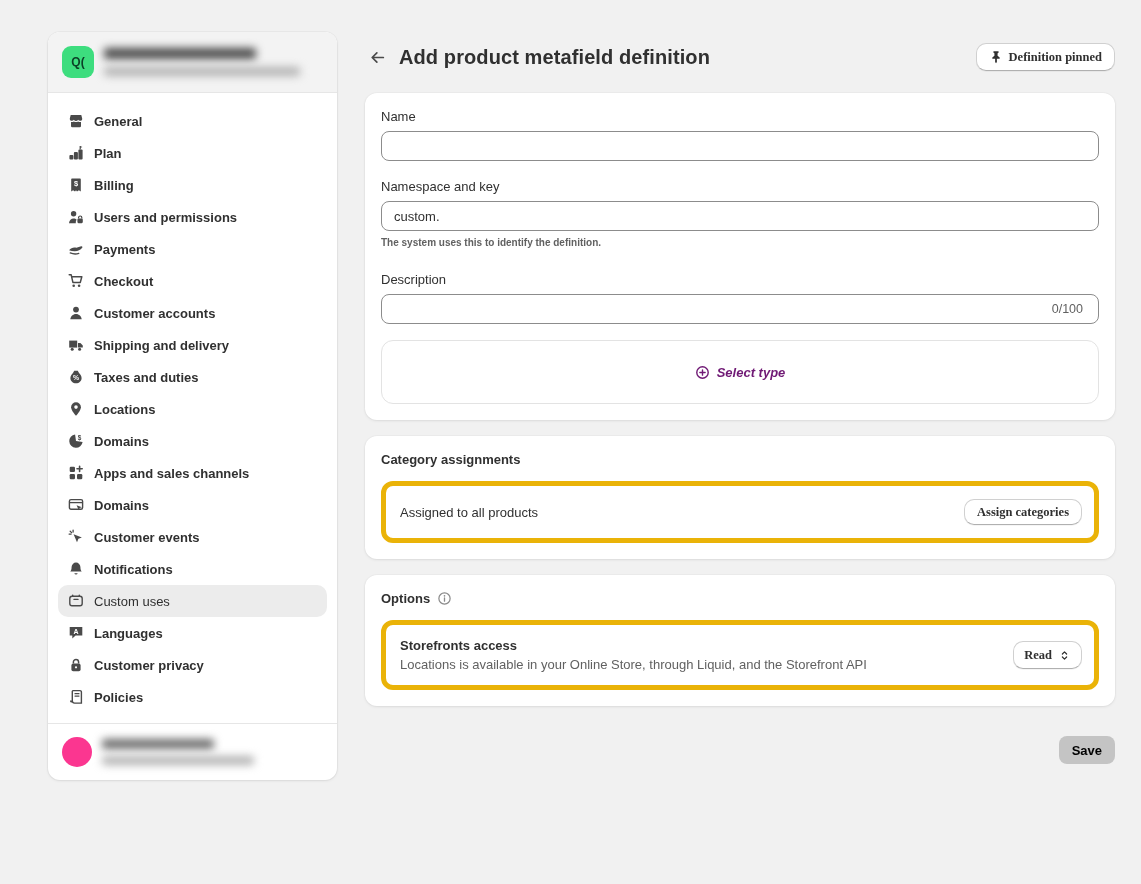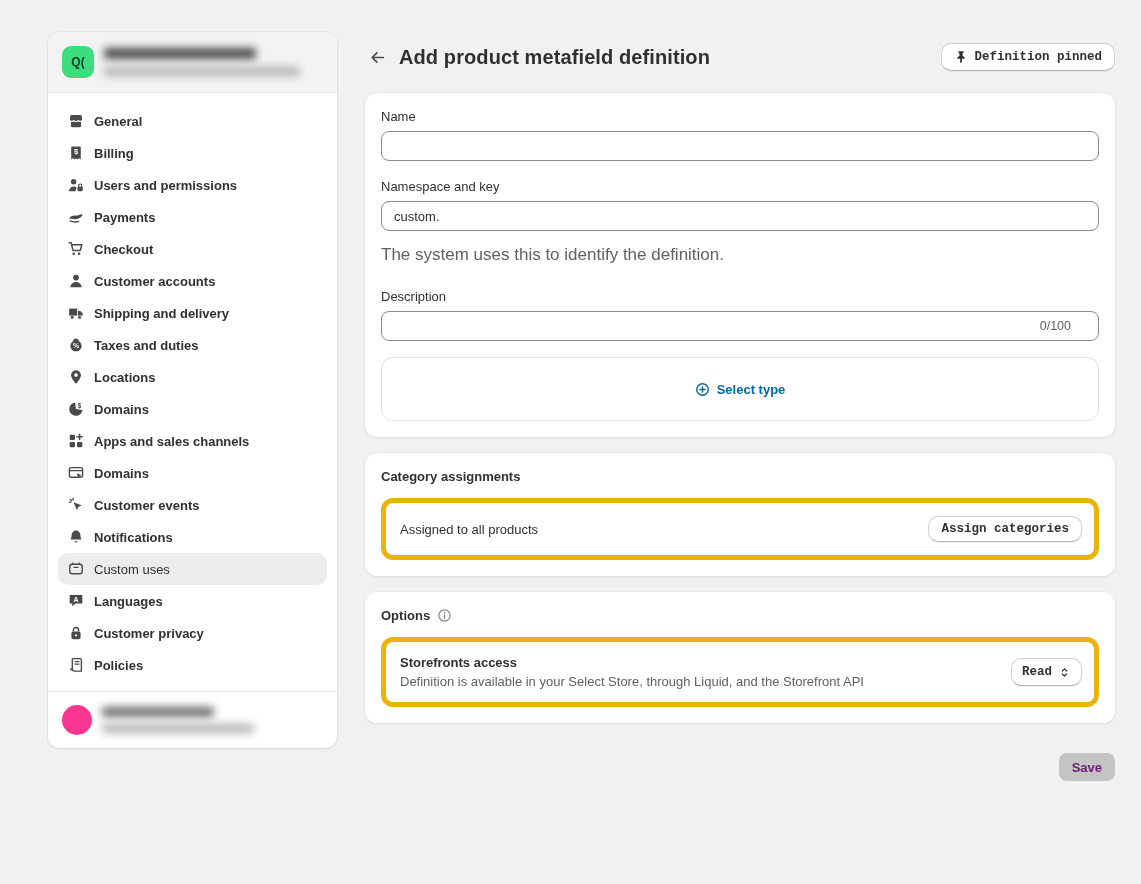--- a/index.html
+++ b/index.html
@@ -27,35 +27,35 @@
   .user-email-block { width:152px; height:9px; background:#b3b3b3; }
 
   
   .main { position:absolute; left:365px; top:43px; width:750px; }
   .page-header { display:flex; align-items:center; height:28px; margin-bottom:22px; }
   .back-btn { width:24px; height:24px; border:none; background:transparent; color:#4a4a4a; cursor:pointer; display:flex; align-items:center; justify-content:center; }
   .back-btn svg { width:17px; height:17px; }
   .page-title { font-size:20px; font-weight:700; margin-left:10px; letter-spacing:.1px; }
   .spacer { flex:1; }
   .btn { display:inline-flex; align-items:center; justify-content:center; gap:6px; background:#fff;
-    border:1px solid #d0d0d0; border-bottom-color:#b0b0b0; border-radius:10px; font-family:Liberation Mono, monospace;
+    border:1px solid #d0d0d0; border-bottom-color:#b0b0b0; border-radius:10px; font-family:Liberation Serif, serif;
     font-size:12.5px; font-weight:600; color:#303030; cursor:pointer; box-shadow:0 1px 0 rgba(0,0,0,.04); }
   .pinned-btn { height:28px; padding:0 12px; }
   .pinned-btn svg { width:14px; height:14px; fill:#303030; }
 
   .card { background:#fff; border-radius:12px; box-shadow:0 1px 3px rgba(0,0,0,.08), 0 0 0 1px rgba(0,0,0,.02);
     padding:16px; margin-bottom:16px; }
 
   .field-label { font-size:13px; margin-bottom:7px; }
   .text-input { width:100%; height:30px; border:1px solid #8c8c8c; border-radius:8px; padding:0 12px;
     font-family:inherit; font-size:13px; color:#303030; background:#fff; outline:none; }
   .field { margin-bottom:18px; }
-  .helper-text { font-size:17px; color:#616161; margin-top:14px; }
+  .helper-text { font-size:10px; color:#616161; margin-top:6px;font-weight:bold; }
   .input-wrap { position:relative; }
-  .char-counter { position:absolute; right:28px; top:50%; transform:translateY(-50%); font-size:12.5px; color:#616161; }
+  .char-counter { position:absolute; right:16px; top:50%; transform:translateY(-50%); font-size:12.5px; color:#616161; }
 
   .select-type-box { border:1px solid #e3e3e3; border-radius:12px; height:64px; display:flex;
     align-items:center; justify-content:center; margin-top:16px; }
   .select-type-btn { display:inline-flex; align-items:center; gap:7px; border:none; background:transparent;
     font-family:inherit; font-size:13px; font-weight:600; cursor:pointer; }
   .select-type-btn svg { width:15px; height:15px; }
 
   .section-title { font-size:13px; font-weight:700; }
   .section-head { display:flex; align-items:center; gap:7px; margin-bottom:14px; }
   .info-icon { width:15px; height:15px; color:#8a8a8a; display:flex; }
@@ -65,21 +65,21 @@
     display:flex; align-items:center; justify-content:space-between; }
   .row-text { font-size:13px; }
   .row-title { font-size:13px; font-weight:600; margin-bottom:4px; }
   .row-desc { font-size:13px; color:#616161; }
   .assign-btn { height:26px; padding:0 12px; }
   .read-btn { height:28px; padding:0 10px; }
   .read-btn svg { width:13px; height:13px; }
 
   .save-row { display:flex; justify-content:flex-end; margin-top:30px; }
   .save-btn { height:28px; padding:0 13px; border:none; border-radius:8px; background:#c4c4c4;
-    color:#701a75; font-family:inherit; font-size:13px; font-weight:700; cursor:not-allowed; }
+    color:#000000; font-family:inherit; font-size:13px; font-weight:700; cursor:not-allowed; }
 </style>
 </head>
 <body>
 
 <div class="sidebar">
   <div class="store-header">
     <div class="store-avatar">Q(</div>
     <div>
       <div class="redacted store-name-block"></div>
       <div class="redacted store-domain-block"></div>
@@ -89,20 +89,32 @@
   <div class="nav-item">
     <span class="nav-icon">
           <svg viewBox="0 0 16 16">
             <path d="M2.7 2h10.6l.9 3.4a2.2 2.2 0 0 1-2.2 2.4c-.8 0-1.5-.4-1.9-1a2.4 2.4 0 0 1-4.2 0 2.4 2.4 0 0 1-1.9 1A2.2 2.2 0 0 1 1.8 5.4L2.7 2z"></path>
             <path d="M3 8.9v4.1a1.2 1.2 0 0 0 1.2 1.2h7.6A1.2 1.2 0 0 0 13 13V8.9a3.8 3.8 0 0 1-2.9-.5 4 4 0 0 1-4.2 0 3.8 3.8 0 0 1-2.9.5z"></path>
           </svg>
         </span>
     <span class="nav-label">General</span>
   </div>
 
+  <div class="nav-item">
+    <span class="nav-icon">
+          <svg viewBox="0 0 16 16">
+            <rect x="1.4" y="10" width="4" height="4.6" rx="1"></rect>
+            <rect x="5.9" y="7" width="4" height="7.6" rx="1"></rect>
+            <rect x="10.4" y="4.4" width="4.2" height="10.2" rx="1"></rect>
+            <path d="M12.2 1v3.4" stroke="currentColor" stroke-width="1.2" fill="none"></path>
+            <path d="M12.2 1l2.2.9-2.2 1z"></path>
+          </svg>
+        </span>
+    <span class="nav-label">Plan</span>
+  </div>
 
   <div class="nav-item">
     <span class="nav-icon">
           <svg viewBox="0 0 16 16">
             <path d="M4.2 1.4h7.6c.6 0 1 .4 1 1v12l-1.9-1.1L9 14.4 8 13.3l-1 1.1-1.9-1.1-1.9 1.1v-12c0-.6.4-1 1-1z"></path>
             <text x="8" y="9.4" font-size="7.5" font-weight="bold" text-anchor="middle" fill="#fff">$</text>
           </svg>
         </span>
     <span class="nav-label">Billing</span>
   </div>
@@ -318,21 +330,21 @@
       <div class="helper-text">The system uses this to identify the definition.</div>
     </div>
     <div style="margin-bottom:0;">
       <div class="field-label">Description</div>
       <div class="input-wrap">
         <input class="text-input" type="text" style="padding-right: 52px;" value="">
         <span class="char-counter">0/100</span>
       </div>
     </div>
     <div class="select-type-box">
-      <button class="select-type-btn" style="color:#0369a1;">
+      <button class="select-type-btn" style="color:#701a75;font-style:italic;">
         <svg viewBox="0 0 16 16">
             <circle cx="8" cy="8" r="6.1" fill="none" stroke="currentColor" stroke-width="1.5"></circle>
             <path d="M8 5.2v5.6M5.2 8h5.6" fill="none" stroke="currentColor" stroke-width="1.5" stroke-linecap="round"></path>
           </svg>
         <span>Select type</span>
       </button>
     </div>
   </div>
 
   <div class="card">
@@ -352,21 +364,21 @@
         <svg viewBox="0 0 16 16">
             <circle cx="8" cy="8" r="6" fill="none" stroke="currentColor" stroke-width="1.3"></circle>
             <circle cx="8" cy="5.1" r=".9" fill="currentColor"></circle>
             <path d="M8 7.4v3.4" fill="none" stroke="currentColor" stroke-width="1.4" stroke-linecap="round"></path>
           </svg>
       </span>
     </div>
     <div class="inner-row">
       <div>
         <div class="row-title">Storefronts access</div>
-        <div class="row-desc">Definition is available in your Select Store, through Liquid, and the Storefront API</div>
+        <div class="row-desc">Locations is available in your Online Store, through Liquid, and the Storefront API</div>
       </div>
       <button class="btn read-btn">
         <span>Read</span>
         <svg viewBox="0 0 16 16">
             <path d="M5.4 6.2L8 3.6l2.6 2.6M5.4 9.8L8 12.4l2.6-2.6" fill="none" stroke="currentColor" stroke-width="1.5" stroke-linecap="round" stroke-linejoin="round"></path>
           </svg>
       </button>
     </div>
   </div>
 

